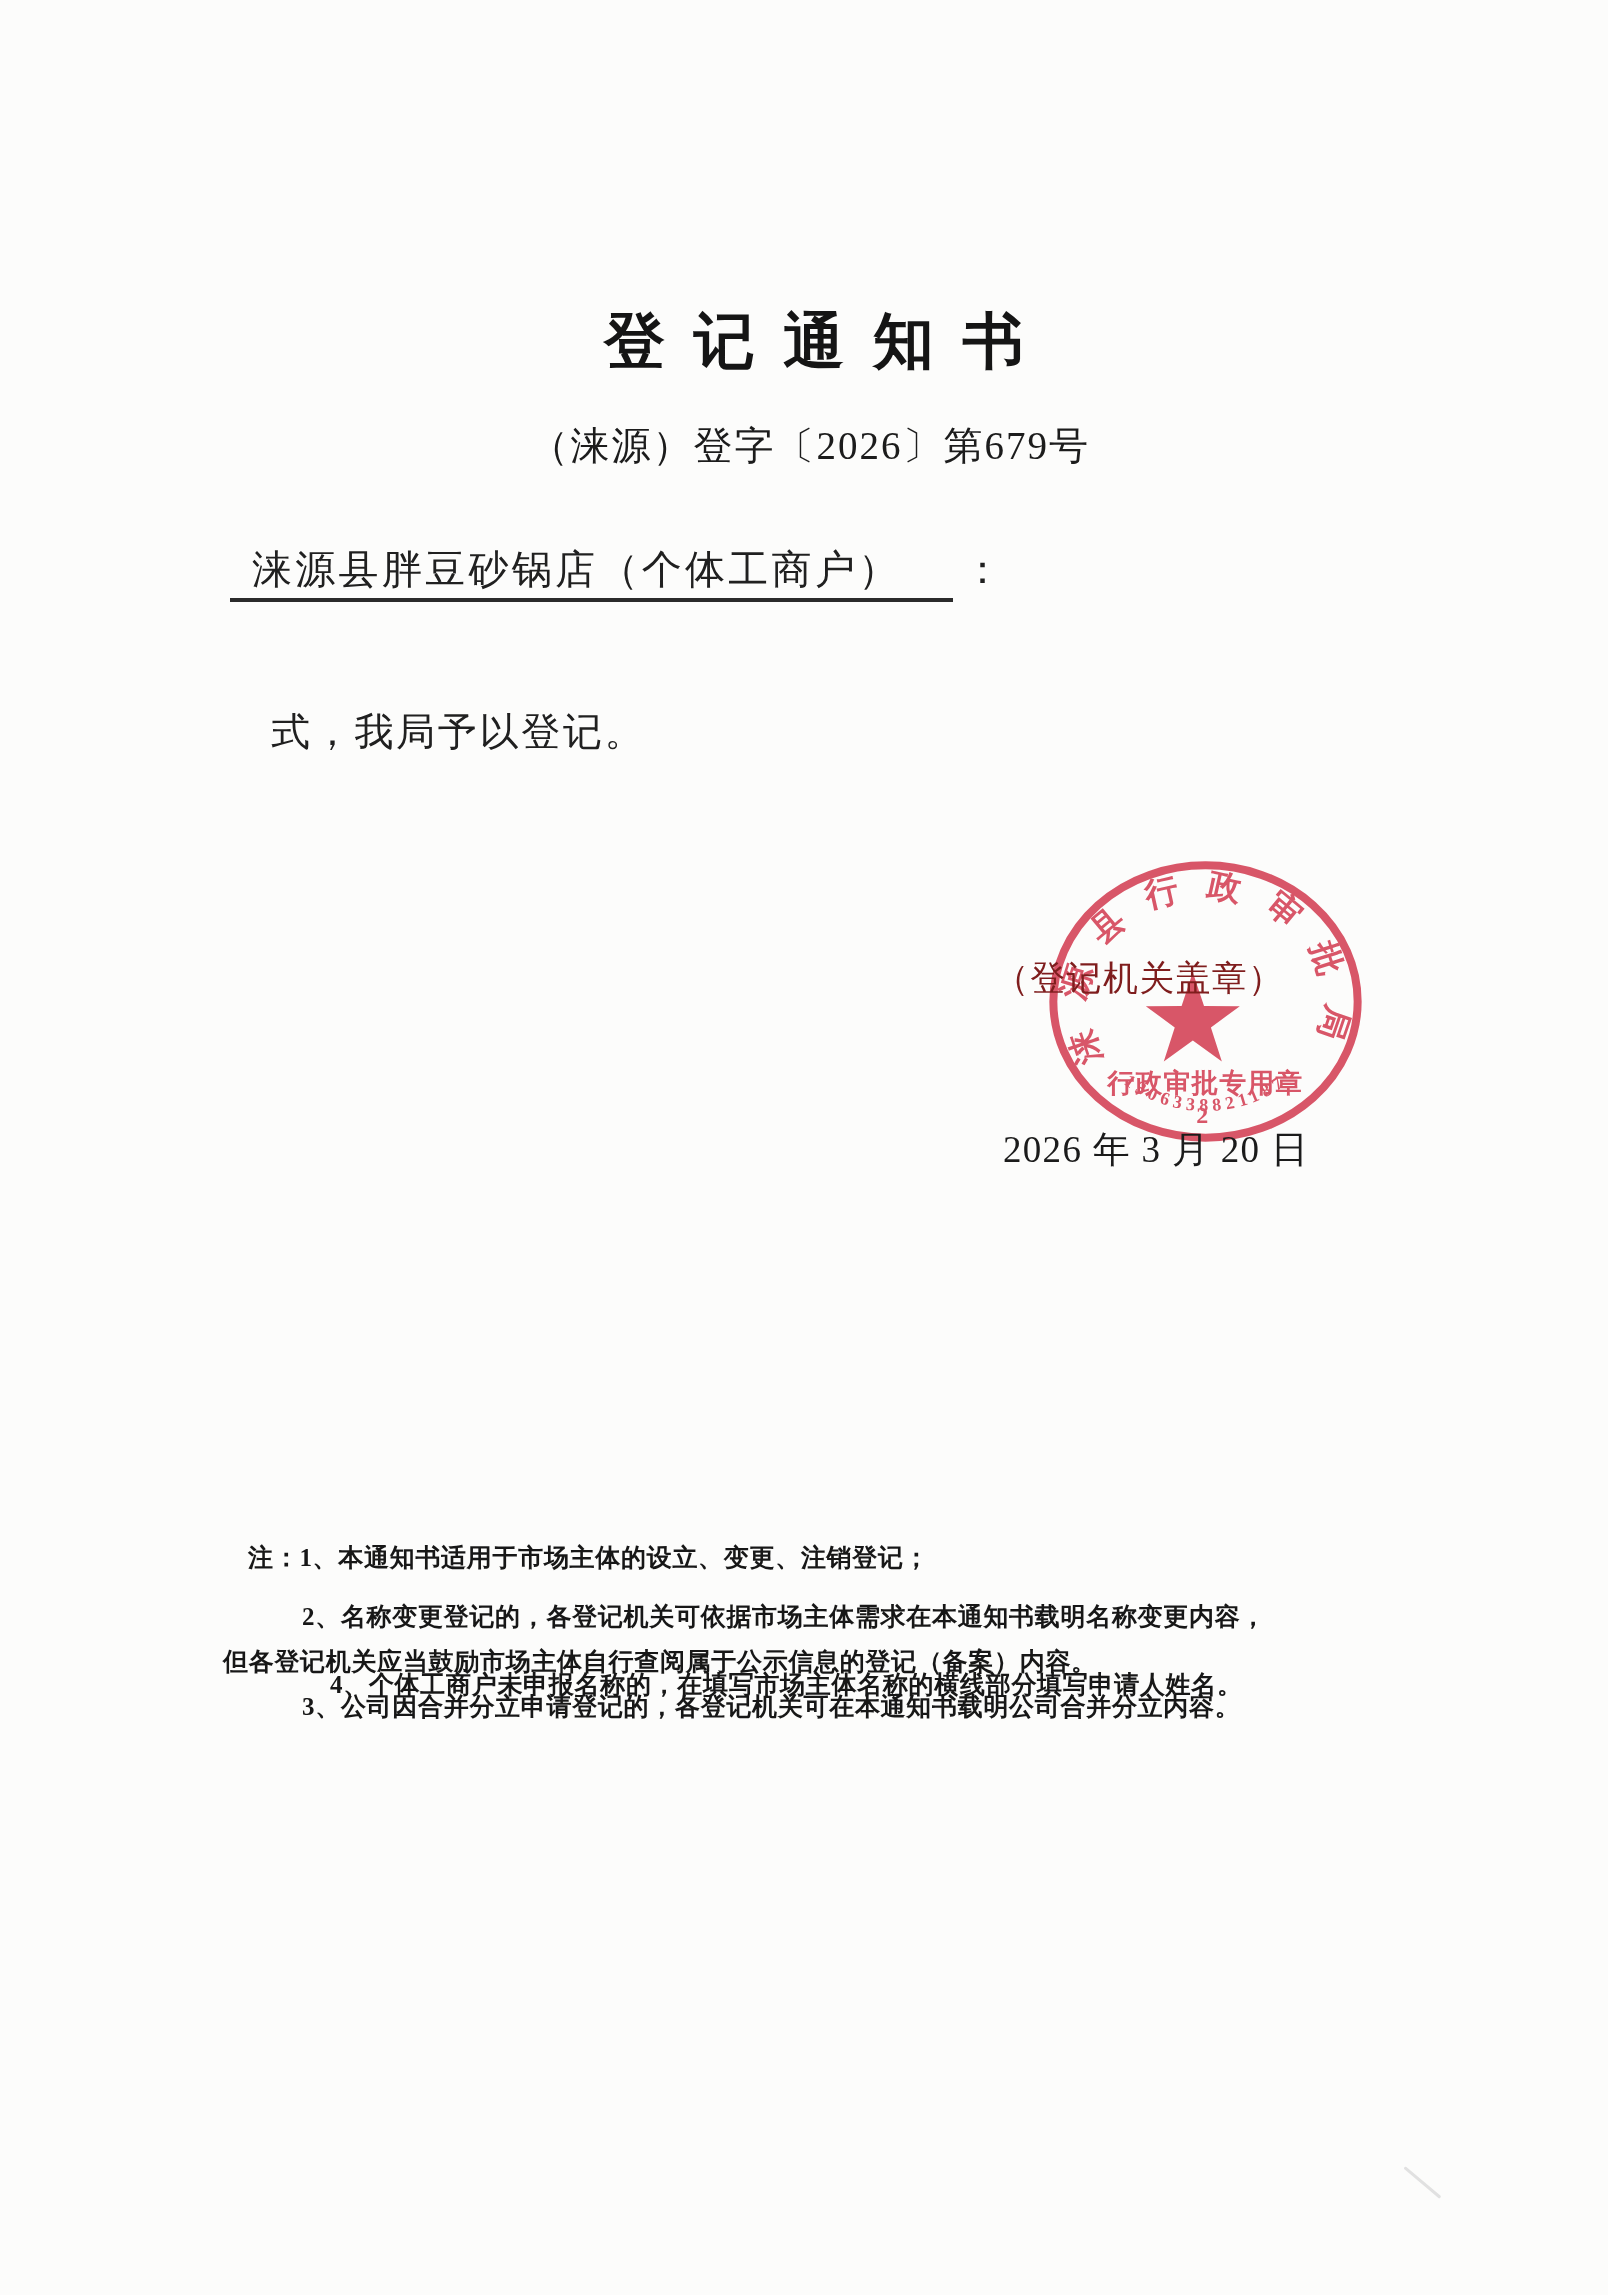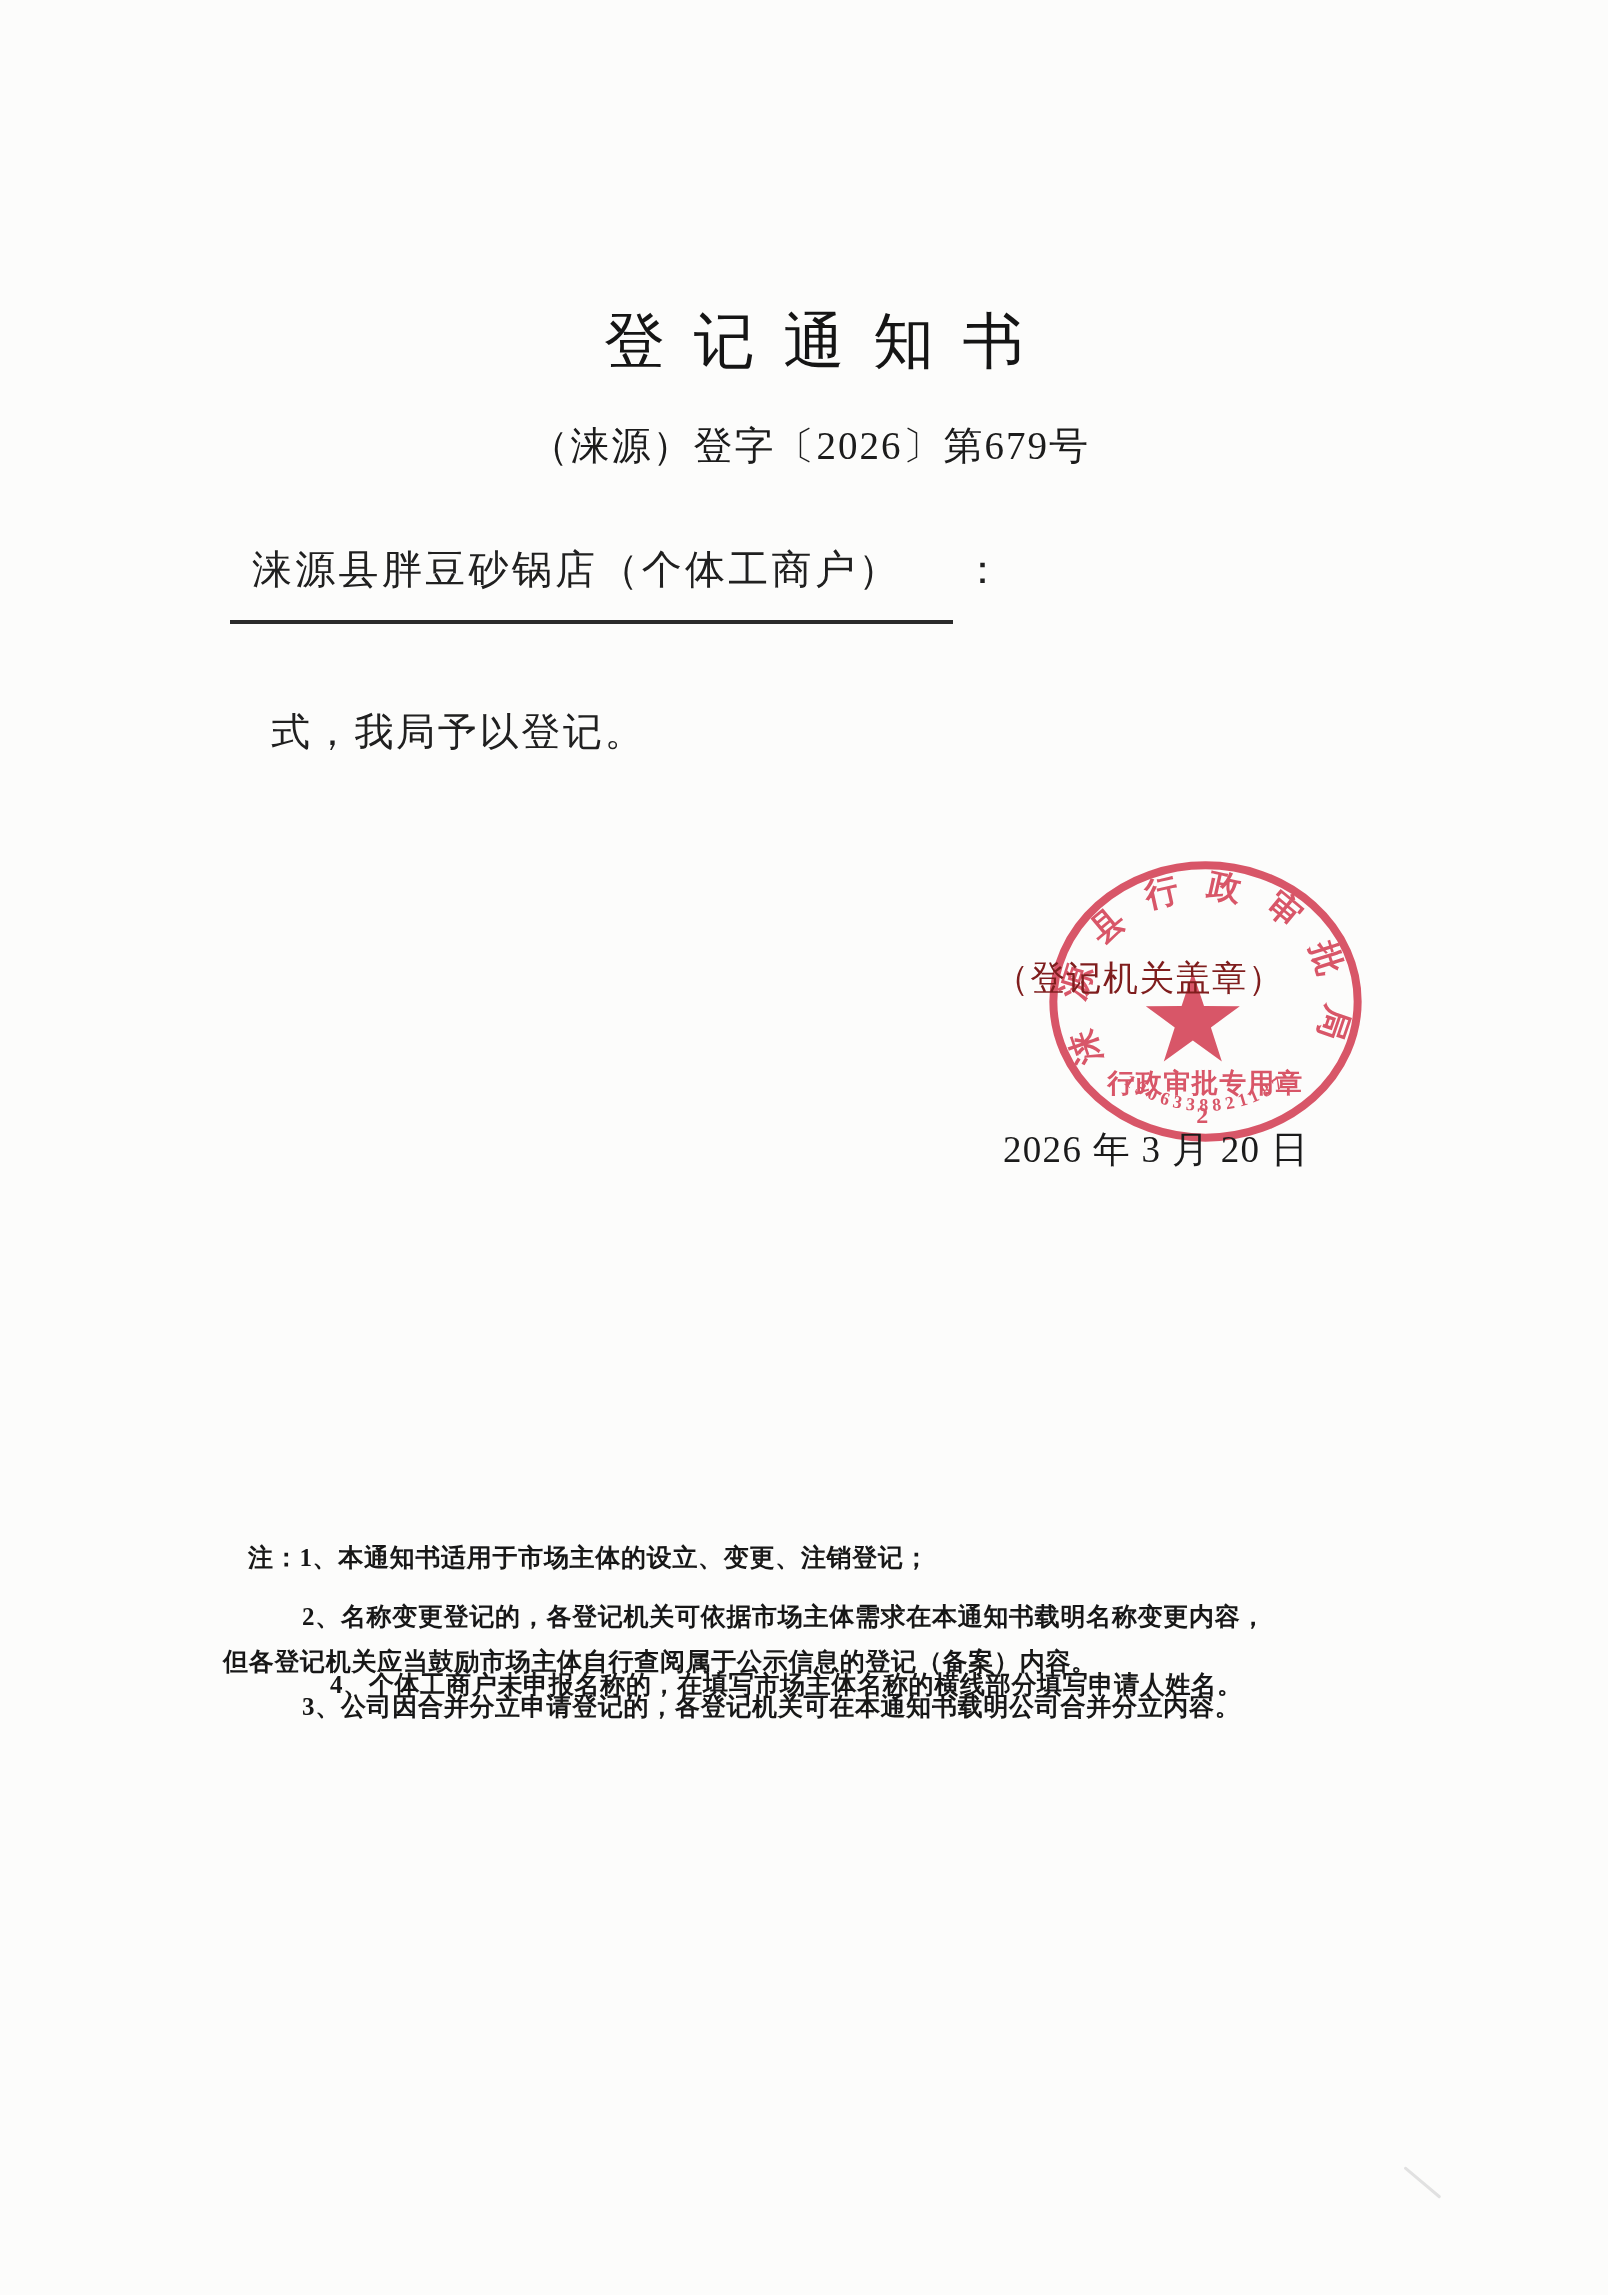--- a/index.html
+++ b/index.html
@@ -6,36 +6,36 @@
   .page{
     position:relative;
     width:1609px;height:2295px;
     background:#fcfcfb;
     overflow:hidden;
     font-family:"Liberation Serif","DejaVu Serif",serif;
     color:#1f1f1f;
   }
   .doc-title{
     position:absolute;left:604px;top:301px;
-    font-size:61px;font-weight:normal;color:#151515;
+    font-size:61px;font-weight:bold;color:#151515;
     letter-spacing:6.7px;white-space:nowrap;
   }
   .doc-number{
     position:absolute;left:50%;top:419px;transform:translateX(-50%);
     margin-left:5.3px;
     font-size:39px;color:#1c1c1c;letter-spacing:2px;white-space:nowrap;
   }
   .addressee{
     position:absolute;left:230px;top:542px;
     font-size:40px;letter-spacing:3.3px;white-space:nowrap;color:#202020;
   }
   .addr-underline{
     display:inline-block;
     width:701px;
-    padding:0 0 23px 22px;
+    padding:0 0 1px 22px;
     border-bottom:4px solid #2b2b2b;
   }
   .addr-colon{margin-left:9.4px;}
   .body-line1{
     position:absolute;left:325px;top:618px;
     font-size:39px;letter-spacing:2.7px;white-space:nowrap;color:#202020;
   }
   .blank-fill{
     display:inline-block;
     padding:0 20px 4px 20px;margin:0 5.3px;

